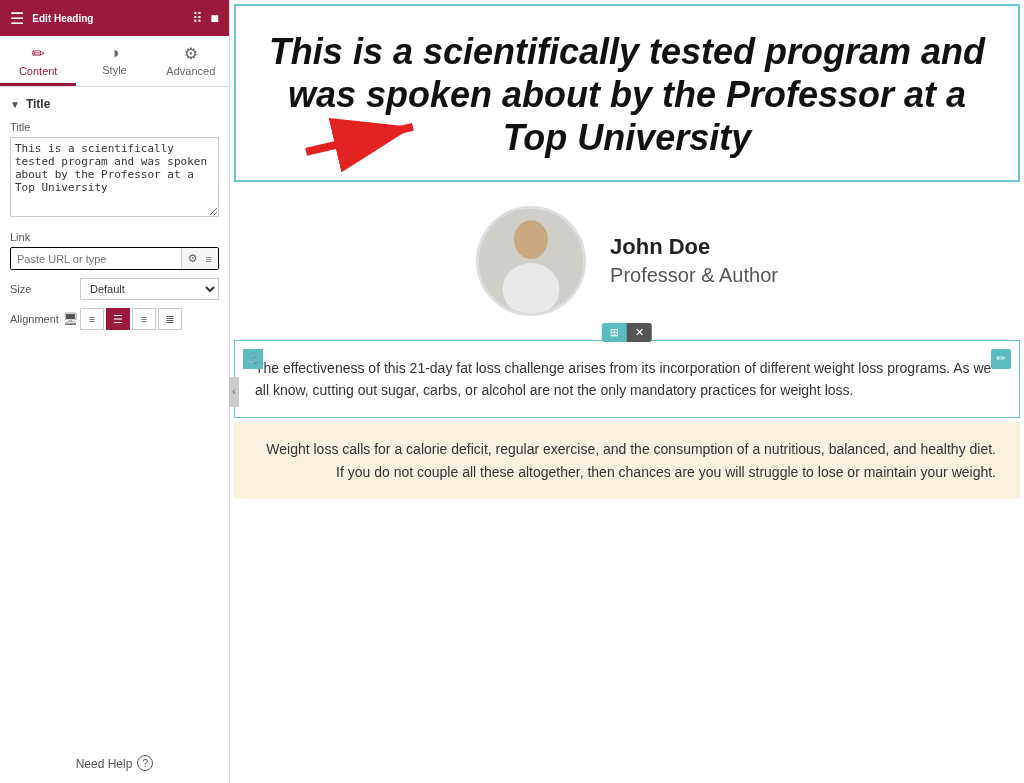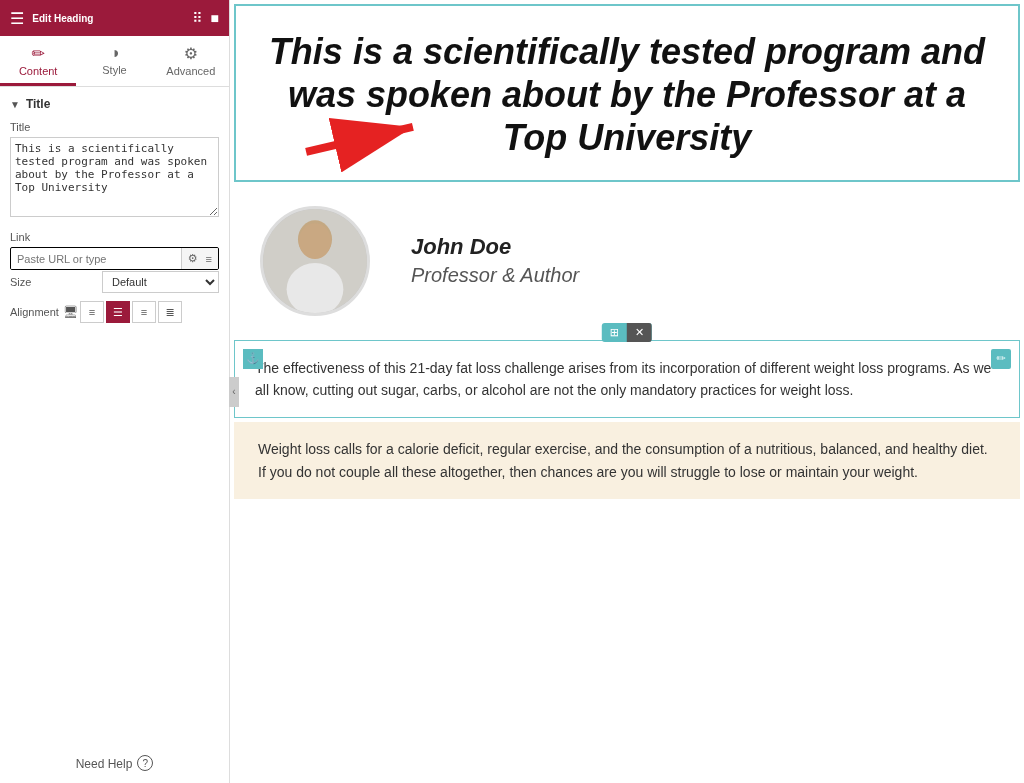--- a/index.html
+++ b/index.html
@@ -133,22 +133,21 @@
     .link-icon-btn {
       font-size: 11px;
       color: #666;
       cursor: pointer;
       padding: 2px;
     }
 
     .select-row {
       display: flex;
       align-items: center;
-      margin-top: 1px;
-      gap: 22px;
+      margin-top: 8px;
     }
 
     .select-label {
       font-size: 11px;
       color: #555;
       width: 70px;
     }
 
     .select-field {
       flex: 1;
@@ -272,24 +271,23 @@
       font-size: 80px;
       color: #e52222;
       transform: rotate(30deg);
       pointer-events: none;
     }
 
     
     .profile-section {
       display: flex;
       align-items: center;
-      justify-content: flex-start;
+      justify-content: center;
       padding: 20px 30px;
-      gap: 41px;
-      font-style: italic;
+      gap: 24px;
     }
 
     .profile-avatar {
       width: 110px;
       height: 110px;
       border-radius: 50%;
       background: #c8c8c8;
       overflow: hidden;
       border: 3px solid #ddd;
       display: flex;
@@ -393,20 +391,21 @@
     .quote-section {
       margin: 4px;
       background: #f9f0e0;
       padding: 16px 24px;
     }
 
     .quote-text {
       font-size: 14px;
       color: #333;
       line-height: 1.6;
+      text-align: right;
     }
   </style>
 </head>
 <body>
 
 <div class="left-panel">
 
   <div class="panel-header">
     <div class="panel-header-left">
       <span class="hamburger-icon">☰</span>

